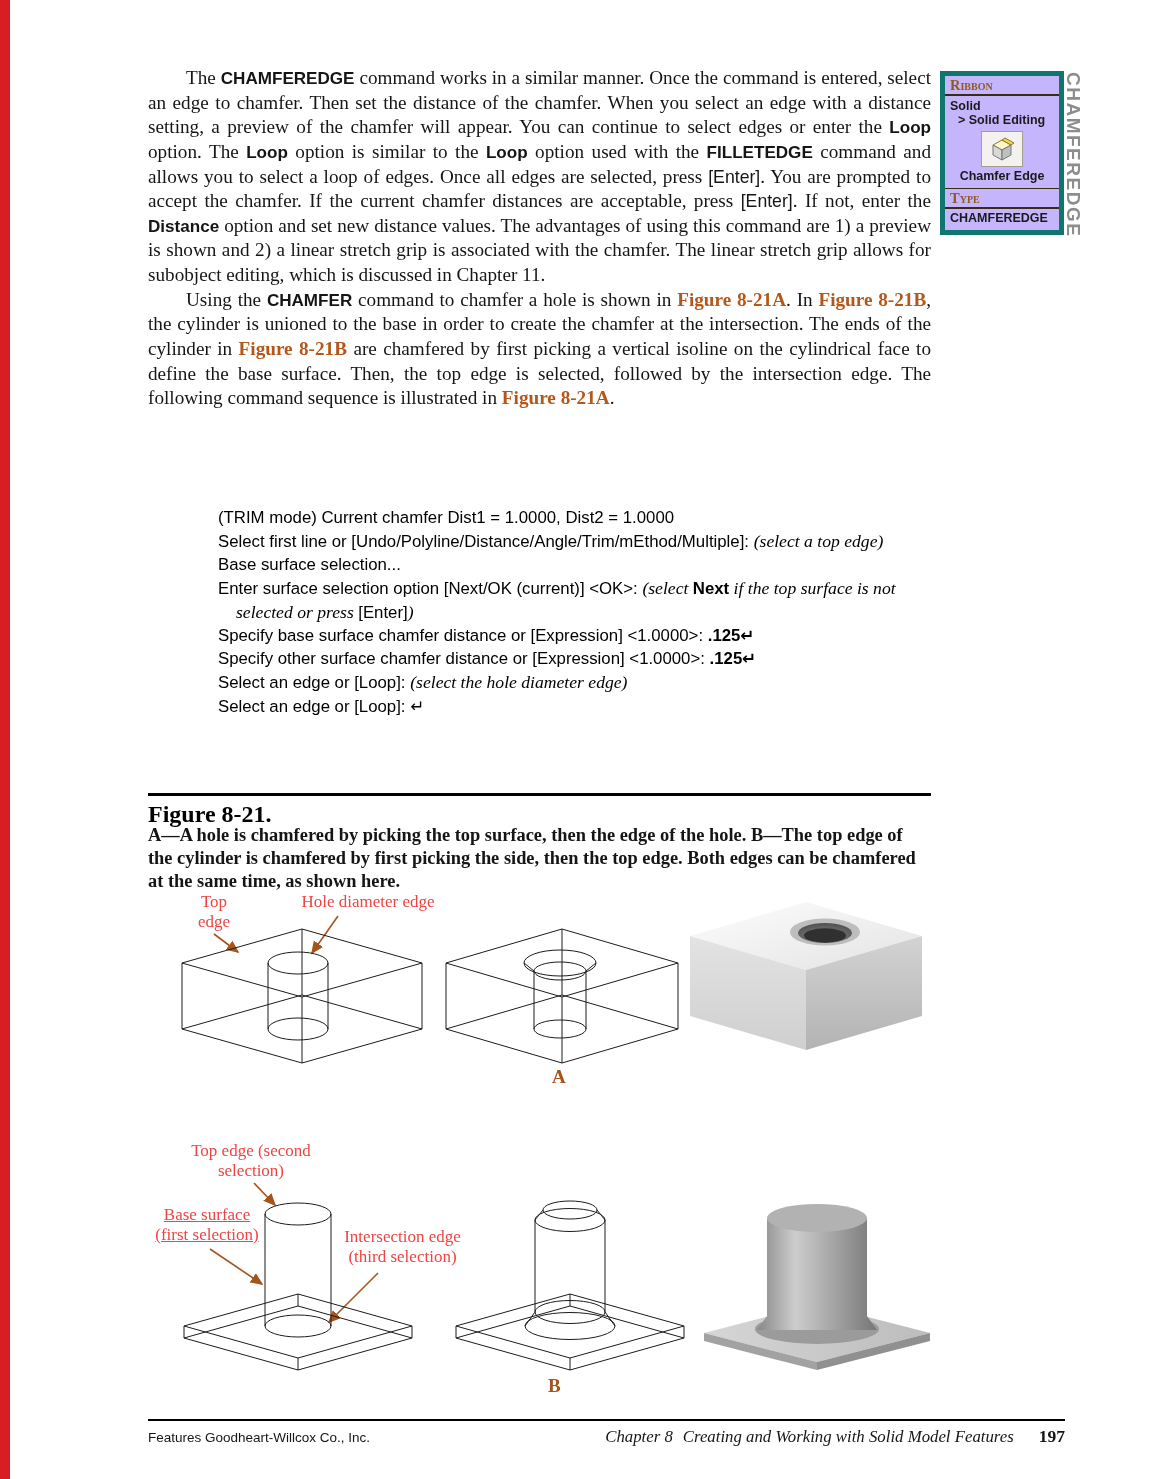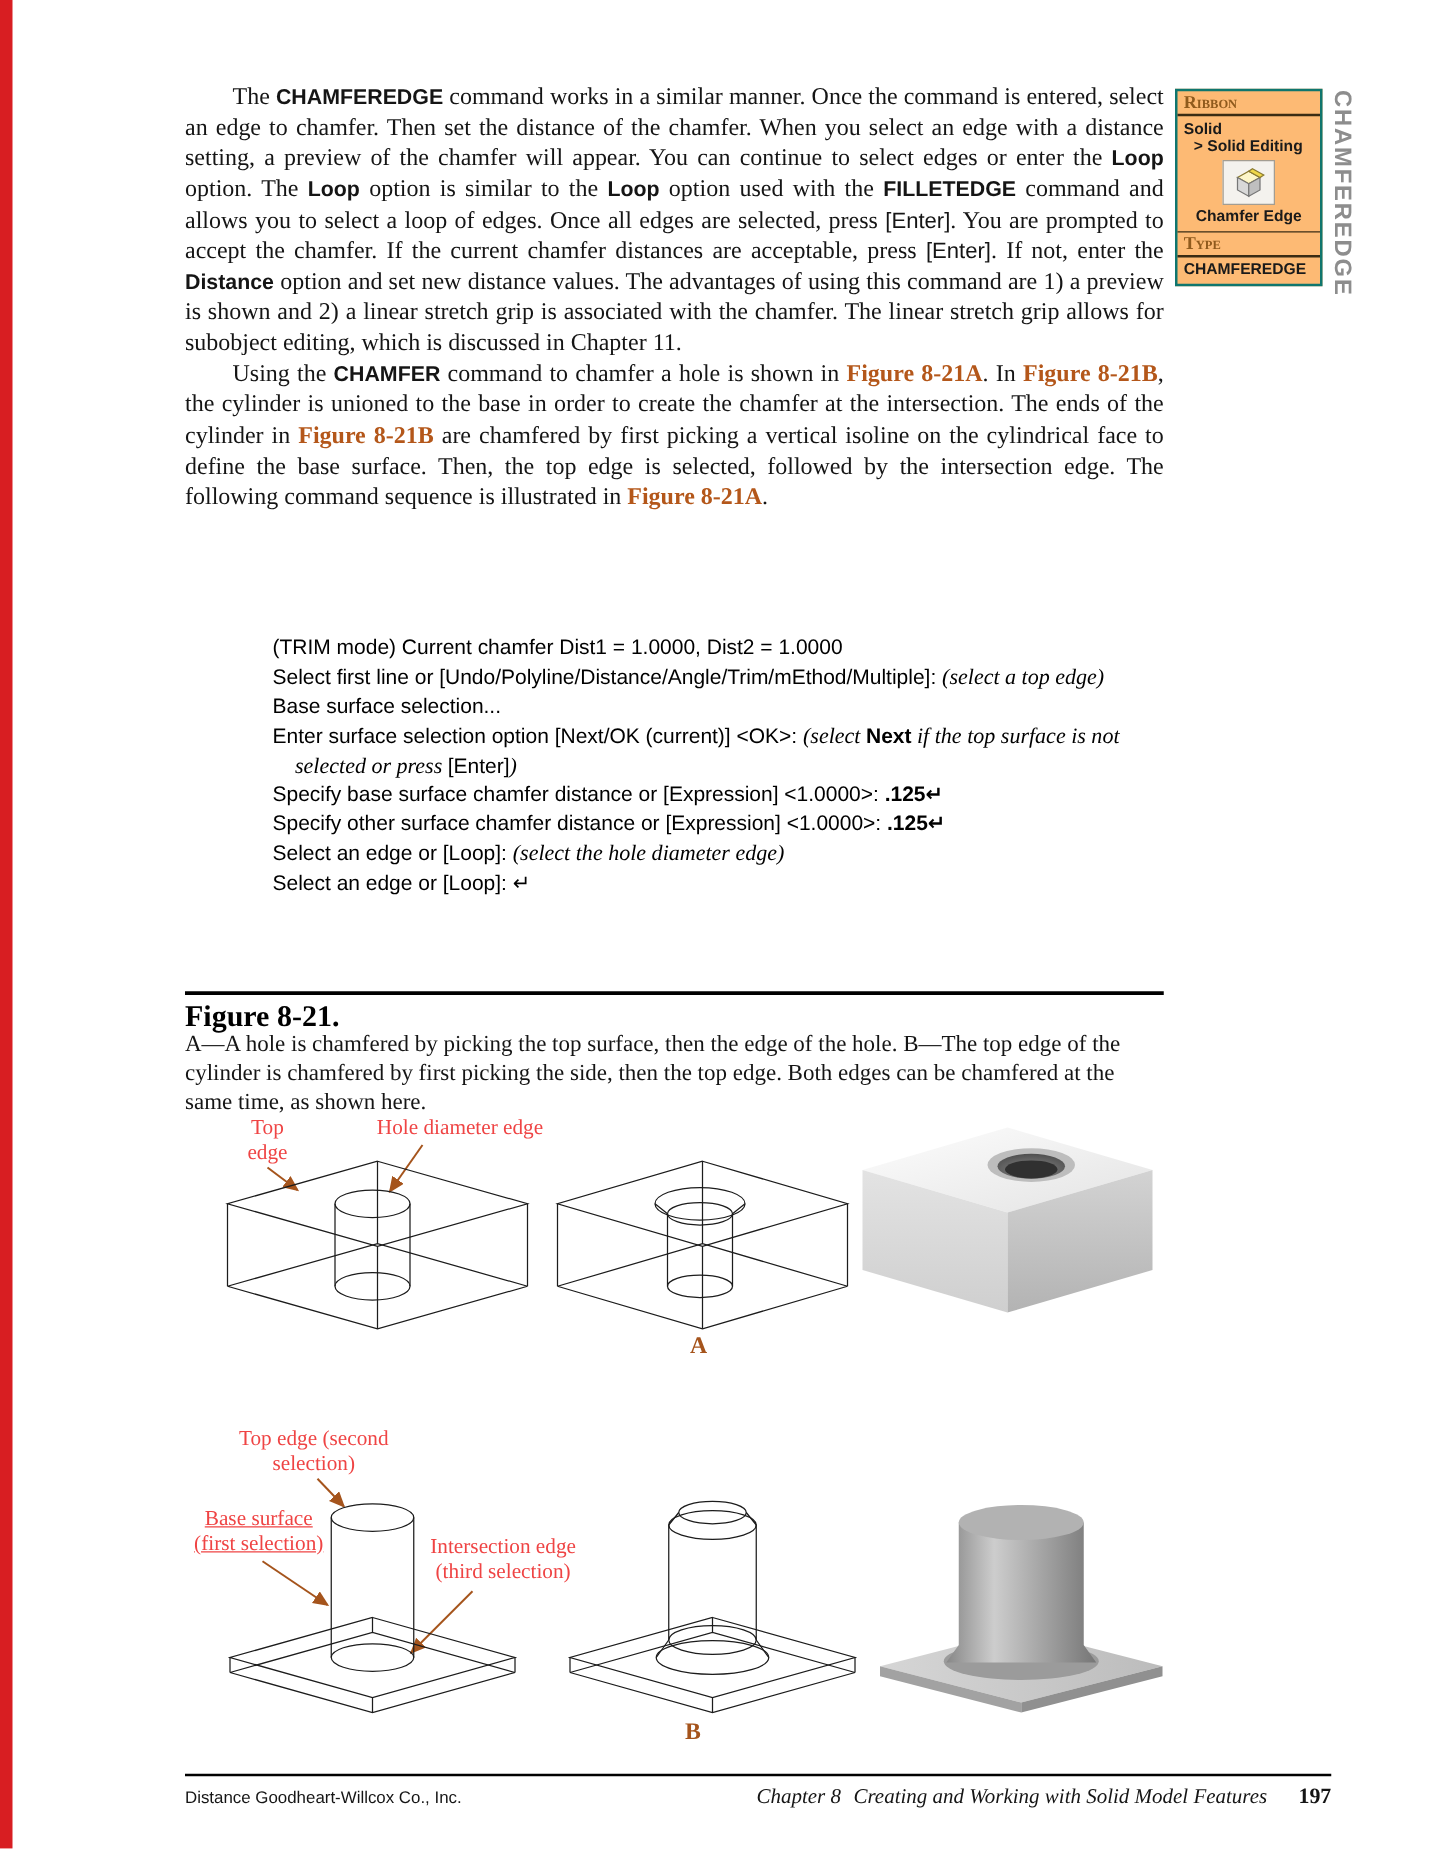--- a/index.html
+++ b/index.html
@@ -3,21 +3,21 @@
 <meta charset="utf-8">
 <style>
   html,body{margin:0;padding:0;background:#ffffff;}
   .page{position:relative;width:1156px;height:1479px;background:#ffffff;font-family:"Liberation Serif",serif;color:#151515;overflow:hidden;}
   .redbar{position:absolute;left:0;top:0;width:10px;height:100%;background:#d81e22;}
 
   
   .vtab{position:absolute;left:1062px;top:72px;writing-mode:vertical-rl;font-family:"Liberation Sans",sans-serif;font-weight:bold;font-size:19px;letter-spacing:1.5px;color:#8d8d8d;}
 
   
-  .sidebar{position:absolute;left:940px;top:71px;width:114px;border:2px solid #0f766e;background:#fdba74;font-family:"Liberation Sans",sans-serif;color:#1a1a1a;}
+  .sidebar{position:absolute;left:940px;top:71px;width:114px;border:5px solid #0f766e;background:#c4b5fd;font-family:"Liberation Sans",sans-serif;color:#1a1a1a;}
   .sb-head{font-family:"Liberation Serif",serif;font-variant:small-caps;font-weight:bold;color:#8f5a1d;font-size:14.5px;padding:1px 5px 0;}
   .sb-rule{height:1.5px;background:#3a2c14;}
   .sb-solid{font-weight:bold;font-size:12.5px;padding:3px 5px 0;}
   .sb-sub{font-weight:bold;font-size:12.5px;padding:0 4px 1px 13px;}
   .sb-icon{width:40px;height:34px;margin:3px auto 1px;background:#f4f2ee;border:1px solid #a39d92;display:flex;align-items:center;justify-content:center;}
   .sb-iconlabel{font-weight:bold;font-size:12.5px;text-align:center;padding:1px 2px 5px;}
   .sb-cmd{font-weight:bold;font-size:12.5px;padding:2px 5px 5px;}
 
   
   .body-text{position:absolute;left:148px;top:66px;width:783px;font-size:19.2px;line-height:1.283;text-align:justify;}
@@ -28,21 +28,21 @@
 
   
   .cmdseq{position:absolute;left:218px;top:506px;width:714px;font-family:"Liberation Sans","DejaVu Sans",sans-serif;font-size:16.8px;line-height:1.37;color:#000000;}
   .cmdline{padding-left:18px;text-indent:-18px;}
   .cmdline span.it{font-family:"Liberation Serif",serif;font-style:italic;font-size:1.05em;}
   .cmdline span.b{font-weight:bold;font-style:normal;}
 
   
   .fig-rule{position:absolute;left:148px;top:793px;width:783px;height:2.5px;background:#000;}
   .fig-head{position:absolute;left:148px;top:801px;font-size:24px;font-weight:bold;color:#000000;}
-  .fig-caption{position:absolute;left:148px;top:824px;width:783px;font-size:18.4px;line-height:1.26;}
+  .fig-caption{position:absolute;left:148px;top:824px;width:783px;font-size:18.4px;line-height:1.26;font-weight:bold;}
   .figure-row{position:absolute;left:148px;}
   .figA{top:890px;width:783px;height:202px;}
   .figB{top:1141px;width:783px;height:262px;}
   .figure-row .drawing{position:absolute;}
   .arrows{position:absolute;left:0;top:0;}
   .fig-label{position:absolute;color:#ef4444;font-size:17px;line-height:1.16;text-align:center;}
   .part-label{position:absolute;color:#a5541c;font-weight:bold;font-size:19px;}
 
   
   .footer-rule{position:absolute;left:148px;top:1419px;width:917px;height:1.5px;background:#000;}
@@ -230,19 +230,19 @@
       <ellipse cx="117" cy="133" rx="62" ry="15" fill="#9b9b9b"></ellipse>
       <polygon points="67,22 167,22 167,120 177,134 57,134 67,120" fill="url(#b3c)"></polygon>
       <ellipse cx="117" cy="22" rx="50" ry="14" fill="#b2b2b2"></ellipse>
     </svg>
 
     <div class="part-label" style="left:400px;top:234px;">B</div>
   </div>
 
   <div class="footer-rule"></div>
   <div class="footer">
-    <span class="f-left">Distance Goodheart-Willcox Co., Inc.</span>
+    <span class="f-left">Features Goodheart-Willcox Co., Inc.</span>
     <span class="f-right">
       <span class="f-ch">Chapter 8</span><span class="f-title">Creating and Working with Solid Model Features</span><span class="f-page">197</span>
     </span>
   </div>
 
 </div>
 
 </body></html>

